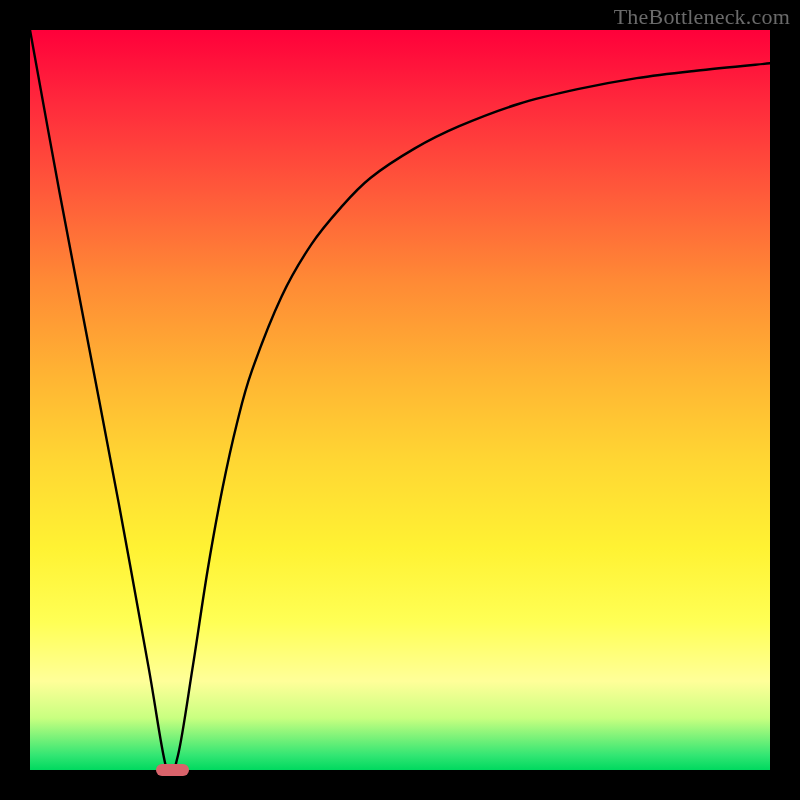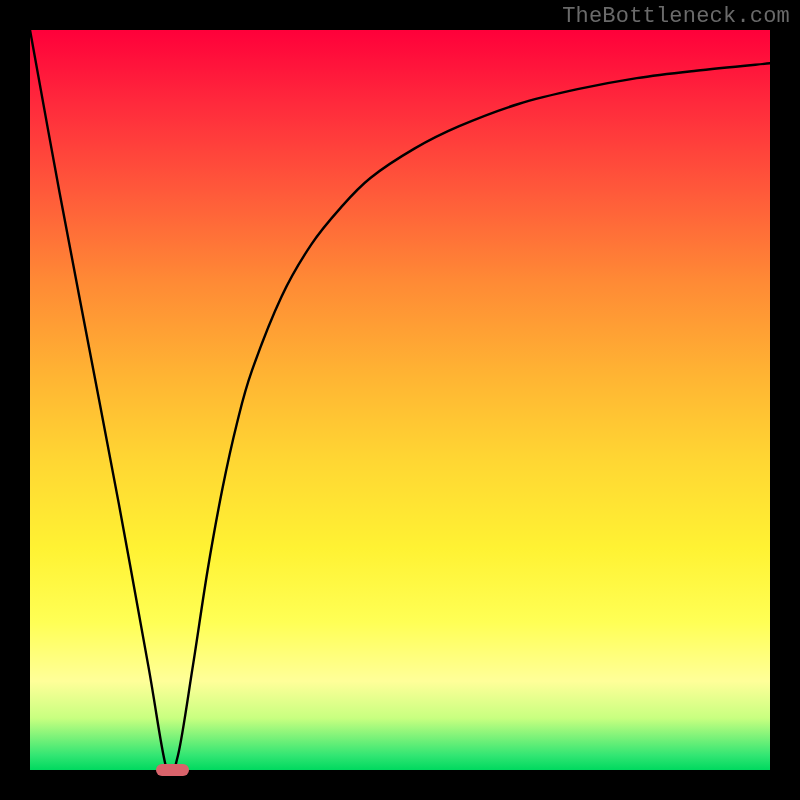--- a/index.html
+++ b/index.html
@@ -28,21 +28,21 @@
       #ffff99 88%,
       #c8ff80 93%,
       #33e673 98%,
       #00d95f 100%
     );
   }
   .watermark {
     position: absolute;
     top: 4px;
     right: 10px;
-    font-family: Liberation Mono, monospace;
+    font-family: Liberation Serif, serif;
     font-size: 22px;
     color: #6a6a6a;
     letter-spacing: 0.2px;
     user-select: none;
   }
   .marker {
     position: absolute;
     height: 12px;
     border-radius: 6px;
     background: #d9636b;

